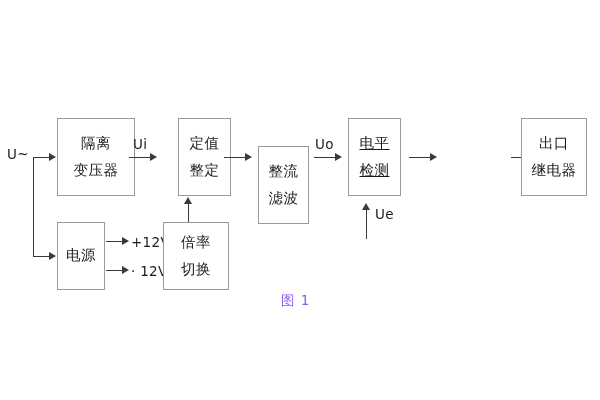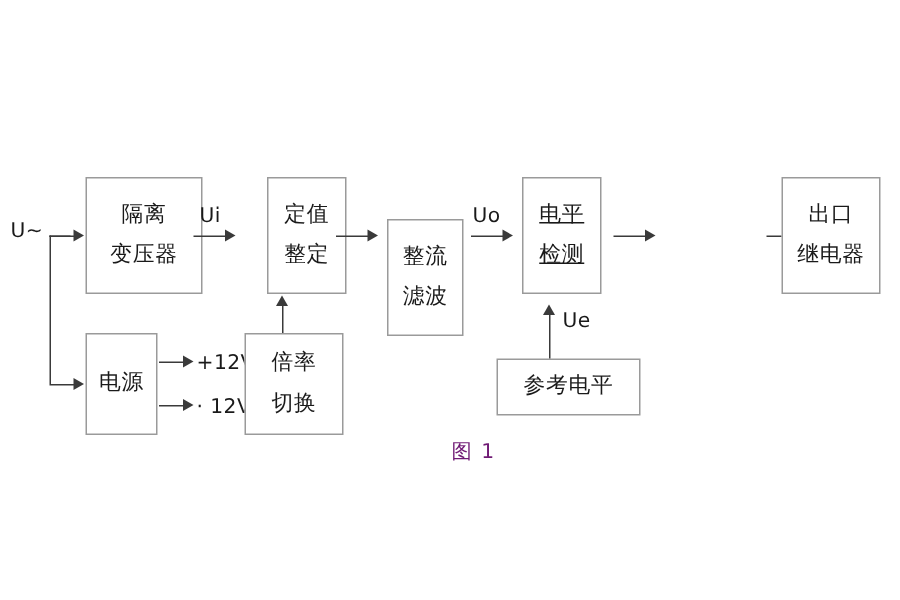--- a/index.html
+++ b/index.html
@@ -46,24 +46,23 @@
   .siglabel {
     position: absolute;
     font-size: 13.5px;
     color: #1a1a1a;
     white-space: nowrap;
     letter-spacing: 0.3px;
   }
   .caption {
     position: absolute;
     font-size: 13.5px;
-    color: #701a75;
+    color: #8b5cf6;
     white-space: nowrap;
     letter-spacing: 1px;
-    margin-left: 20px;
   }
   
   .hline {
     position: absolute;
     height: 0;
     border-top: 1.3px solid #3a3a3a;
   }
   .vline {
     position: absolute;
     width: 0;
@@ -157,23 +156,20 @@
   <div class="siglabel" style="left:131px; top:263px;">· 12V</div>
 
   <div class="block" style="left:163px; top:222px; width:66px; height:68px;">
     <span class="ln">倍率</span>
     <span class="ln">切换</span>
   </div>
 
   <div class="vline" style="left:188px; top:203px; height:19px;"></div>
   <div class="arrowhead-u" style="left:184px; top:197px;"></div>
 
-  <div class="block one-line" style="left:331px; top:239px; width:96px; height:38px;">
-    <span class="ln">参考电平</span>
-  </div>
 
   <div class="vline" style="left:366px; top:209px; height:30px;"></div>
   <div class="arrowhead-u" style="left:362px; top:203px;"></div>
   <div class="siglabel" style="left:375px; top:206px;">Ue</div>
 
   <div class="caption" style="left:281px; top:292px;">图 1</div>
 
 </div>
 
 </body></html>

